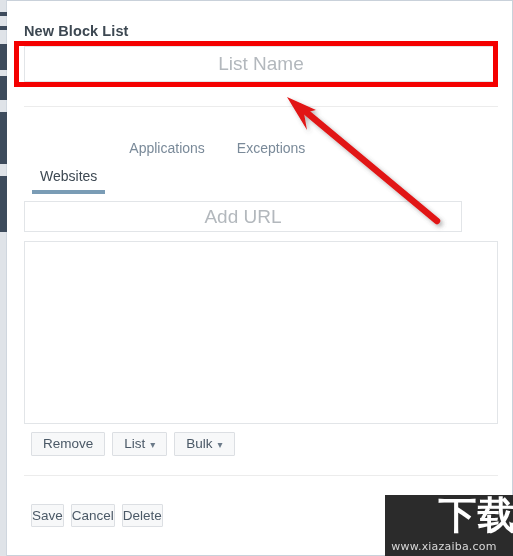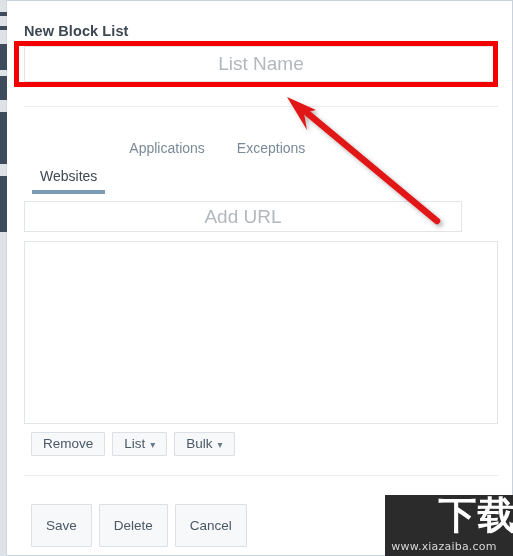--- a/index.html
+++ b/index.html
@@ -153,21 +153,21 @@
     padding: 8px 11px;
     line-height: 22px;
     cursor: pointer;
     white-space: nowrap;
     display: inline-flex;
     align-items: center;
     justify-content: center;
     gap: 5px;
     border-radius: 1px;
   }
-  #footer-row .btn { height: 43px; padding: 0 14px; justify-content: center; }
+  #footer-row .btn { height: 23px; padding: 0 0; justify-content: center; }
   .caret {
     display: inline-block;
     font-size: 10px;
     line-height: 1;
     color: #6b7a89;
     transform: translateY(1px);
   }
 
   
   .annot-rect {
@@ -275,24 +275,24 @@
       </button>
     </div>
 
     <div class="divider" id="divider-bottom"></div>
 
     <div class="btn-row" id="footer-row">
       <button class="btn">
         <span>Save</span>
       </button>
       <button class="btn">
+        <span>Cancel</span>
+      </button>
+      <button class="btn">
         <span>Delete</span>
-      </button>
-      <button class="btn">
-        <span>Cancel</span>
       </button>
     </div>
 
   </div>
 
   <div class="annot-rect"></div>
 
   <svg class="annot-arrow" viewBox="0 0 180 145">
     <defs>
       <filter id="arrowShadow" x="-30%" y="-30%" width="170%" height="170%">

